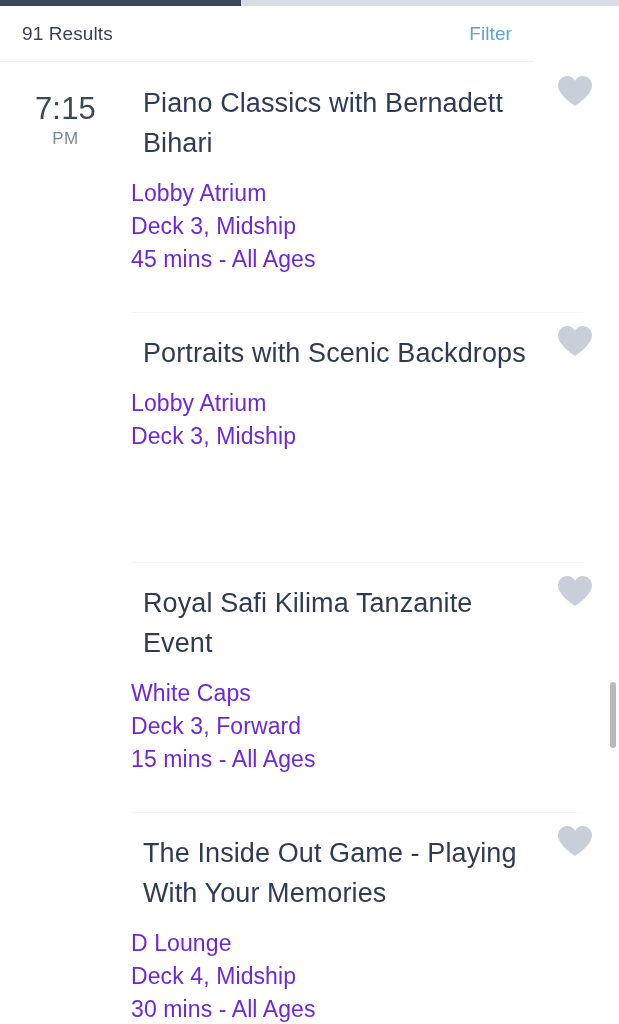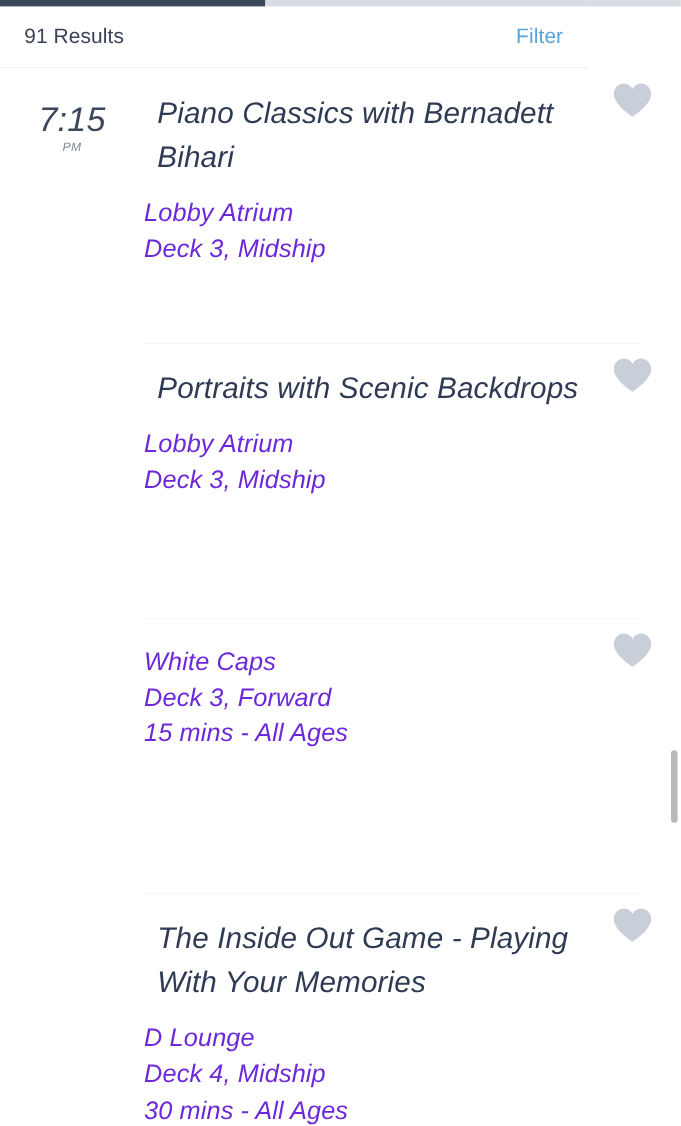--- a/index.html
+++ b/index.html
@@ -68,21 +68,20 @@
     overflow: hidden;
   }
 
   .event-row {
     position: relative;
     display: flex;
     align-items: flex-start;
     padding: 0 0 0 0;
     min-height: 250px;
     box-sizing: border-box;
-    font-style: italic;
   }
   .event-row .divider {
     position: absolute;
     left: 131px;
     right: 36px;
     bottom: 0;
     height: 1px;
     background: #f4f5f7;
   }
 
@@ -93,21 +92,21 @@
     text-align: center;
     box-sizing: border-box;
   }
   .time-value {
     font-size: 31px;
     color: #3c4759;
     line-height: 1.06;
     letter-spacing: 0.2px;
   }
   .time-meridiem {
-    font-size: 11px;
+    font-size: 17px;
     color: #7e8799;
     line-height: 1.5;
     letter-spacing: 0.4px;
   }
 
   .content-col {
     flex: 1 1 auto;
     padding-top: 8px;
     padding-right: 14px;
     box-sizing: border-box;
@@ -184,20 +183,21 @@
   <div class="event-row">
     <div class="time-col">
       <div class="time-value">7:15</div>
       <div class="time-meridiem">PM</div>
     </div>
     <div class="content-col">
       <h2 class="event-title">Piano Classics with Bernadett Bihari</h2>
       <ul class="event-details">
         <li>Lobby Atrium</li>
         <li>Deck 3, Midship</li>
+        <li>45 mins - All Ages</li>
       </ul>
     </div>
     <div class="fav-col">
       <svg class="heart-icon" viewBox="0 0 36 32">
         <path d="M18 31 C18 31 1 20.5 1 10.6 C1 4.9 5.3 1 10.2 1 C13.6 1 16.4 2.9 18 5.8 C19.6 2.9 22.4 1 25.8 1 C30.7 1 35 4.9 35 10.6 C35 20.5 18 31 18 31 Z" fill="#c9cfd9"></path>
       </svg>
     </div>
     <div class="divider"></div>
   </div>
 
@@ -220,20 +220,21 @@
     </div>
     <div class="divider"></div>
   </div>
 
   <div class="event-row">
     <div class="time-col">
       <div class="time-value"></div>
       <div class="time-meridiem"></div>
     </div>
     <div class="content-col">
+      <h2 class="event-title">Royal Safi Kilima Tanzanite Event</h2>
       <ul class="event-details">
         <li>White Caps</li>
         <li>Deck 3, Forward</li>
         <li>15 mins - All Ages</li>
       </ul>
     </div>
     <div class="fav-col">
       <svg class="heart-icon" viewBox="0 0 36 32">
         <path d="M18 31 C18 31 1 20.5 1 10.6 C1 4.9 5.3 1 10.2 1 C13.6 1 16.4 2.9 18 5.8 C19.6 2.9 22.4 1 25.8 1 C30.7 1 35 4.9 35 10.6 C35 20.5 18 31 18 31 Z" fill="#c9cfd9"></path>
       </svg>

